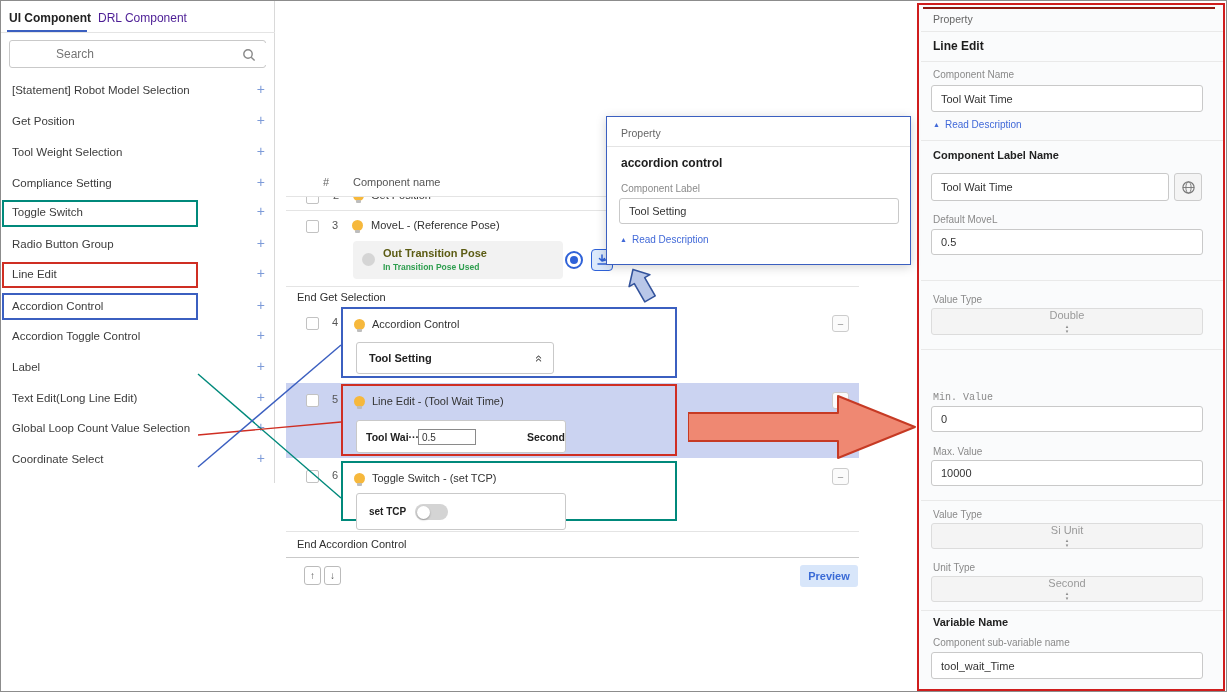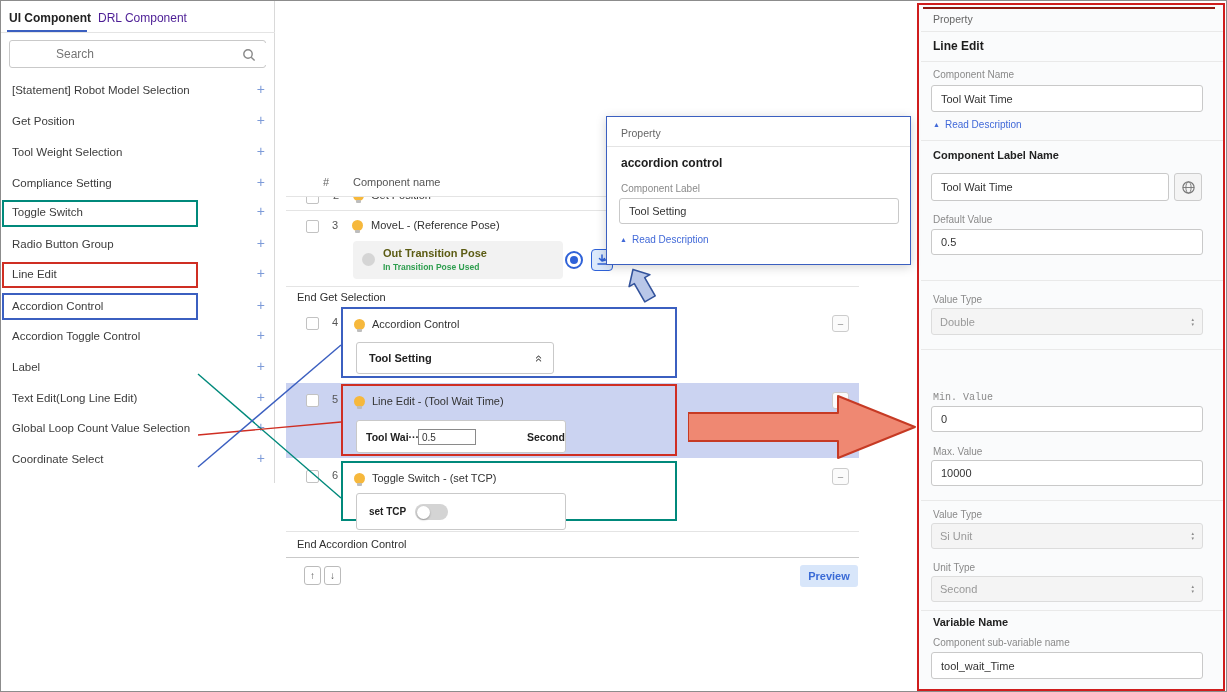--- a/index.html
+++ b/index.html
@@ -6,21 +6,21 @@
   body { font-family:"Liberation Sans", sans-serif; background:#fff; }
   .stage { position:relative; width:1227px; height:692px; background:#fff;
            border:1px solid #8c8c8c; overflow:hidden; font-size:11px; color:#333; }
   .abs { position:absolute; }
   .divider { position:absolute; height:1px; background:#e4e4e4; }
   .lbl-xs { position:absolute; font-size:10px; color:#8a8a8a; }
   .lbl-bold { position:absolute; font-size:11px; font-weight:bold; color:#222; }
   .inp { position:absolute; background:#fff; border:1px solid #c9c9c9; border-radius:3px;
          font-size:11px; color:#333; padding:0 9px; font-family:inherit; outline:none; }
   .sel { position:absolute; background:#f4f4f4; border:1px solid #dcdcdc; border-radius:3px;
-         display:flex; align-items:center; justify-content:space-between; padding:0 8px; color:#999; }
+         display:flex; align-items:center; justify-content:space-between; padding:0 8px; color:#999;flex-direction:column; }
   .stepper { display:flex; flex-direction:column; line-height:5px; font-size:5px; color:#8a8a8a; }
   .chk { position:absolute; width:13px; height:13px; border:1px solid #c2c2c2; border-radius:2px; background:#fff; }
   .idx { position:absolute; font-size:11px; color:#555; }
   .rowlabel { position:absolute; font-size:11px; color:#333; }
   .bulb { position:absolute; width:11px; height:11px; border-radius:50%; background:#f6b83c; }
   .bulb::after { content:""; position:absolute; left:3px; top:10px; width:5px; height:3px;
                  background:#bdbdbd; border-radius:1px; }
   .minus-btn { position:absolute; width:17px; height:17px; border:1px solid #ccc; border-radius:3px;
                background:#fbfbfb; color:#999; font-size:11px; display:flex; align-items:center; justify-content:center; }
   .sb-item { position:absolute; left:0; width:274px; height:30px; }
@@ -248,21 +248,21 @@
     <span class="lbl-bold" style="left:14px;top:144px;">Component Label Name</span>
     <input class="inp" style="left: 12px; top: 168px; width: 238px; height: 28px;" value="Tool Wait Time">
     <div class="abs" style="left:255px;top:168px;width:28px;height:28px;border:1px solid #ccc;border-radius:3px;background:#f4f4f4;display:flex;align-items:center;justify-content:center;">
       <svg width="15" height="15" viewBox="0 0 16 16">
         <circle cx="8" cy="8" r="6" fill="none" stroke="#777" stroke-width="1.2"></circle>
         <ellipse cx="8" cy="8" rx="2.8" ry="6" fill="none" stroke="#777" stroke-width="1"></ellipse>
         <line x1="2" y1="8" x2="14" y2="8" stroke="#777" stroke-width="1"></line>
       </svg>
     </div>
 
-    <span class="lbl-xs" style="left:14px;top:209px;">Default Value</span>
+    <span class="lbl-xs" style="left:14px;top:209px;">Default MoveL</span>
     <input class="inp" style="left: 12px; top: 224px; width: 272px; height: 26px;" value="0.5">
     <div class="panel-divider" style="top:275px;"></div>
 
     <span class="lbl-xs" style="left:14px;top:289px;">Value Type</span>
     <div class="sel" style="left:12px;top:303px;width:272px;height:27px;font-size:11px;">
       <span>Double</span>
       <span class="stepper">
         <span>▴</span>
           <span>▾</span>
       </span>

